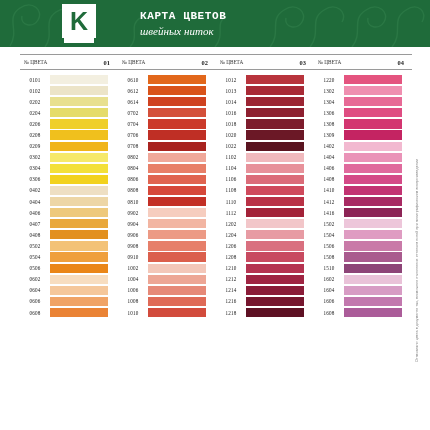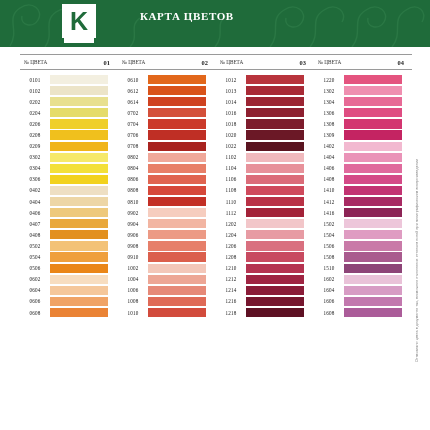--- a/index.html
+++ b/index.html
@@ -30,21 +30,21 @@
     color:#1f6b3a;
     font-family:"Liberation Sans", sans-serif;
     font-weight:bold;font-size:25px;line-height:34px;text-align:center;
   }
   .logo .tail{
     position:absolute;left:2px;top:34px;width:30px;height:5px;background:#ffffff;
   }
   .title-main{
     position:absolute;left:140px;top:10px;
     color:#ffffff;
-    font-family:Liberation Serif, serif;
+    font-family:Liberation Mono, monospace;
     font-size:11px;font-weight:bold;letter-spacing:.6px;
   }
   .title-sub{
     position:absolute;left:140px;top:25px;
     color:#ffffff;
     font-family:"Liberation Serif", serif;
     font-style:italic;font-size:11px;
   }
 
   
@@ -126,20 +126,21 @@
         <path d="M130,47 C140,36 128,26 140,18"></path>
         <path d="M215,47 C226,34 214,24 226,16"></path>
       </g>
     </svg>
 
     <div class="logo">
       <div class="kbox">K</div>
       <div class="tail"></div>
     </div>
     <div class="title-main">КАРТА ЦВЕТОВ</div>
+    <div class="title-sub">швейных ниток</div>
   </div>
 
   <div class="side-note">Отпечатано цвета в документе так, возможное отклонение оттенков нитей при полиграфическом воспроизведении</div>
 
   <div class="colhead">
     <div class="cell">
       <span>№ ЦВЕТА</span>
       <span class="num">01</span>
     </div>
     <div class="cell">

